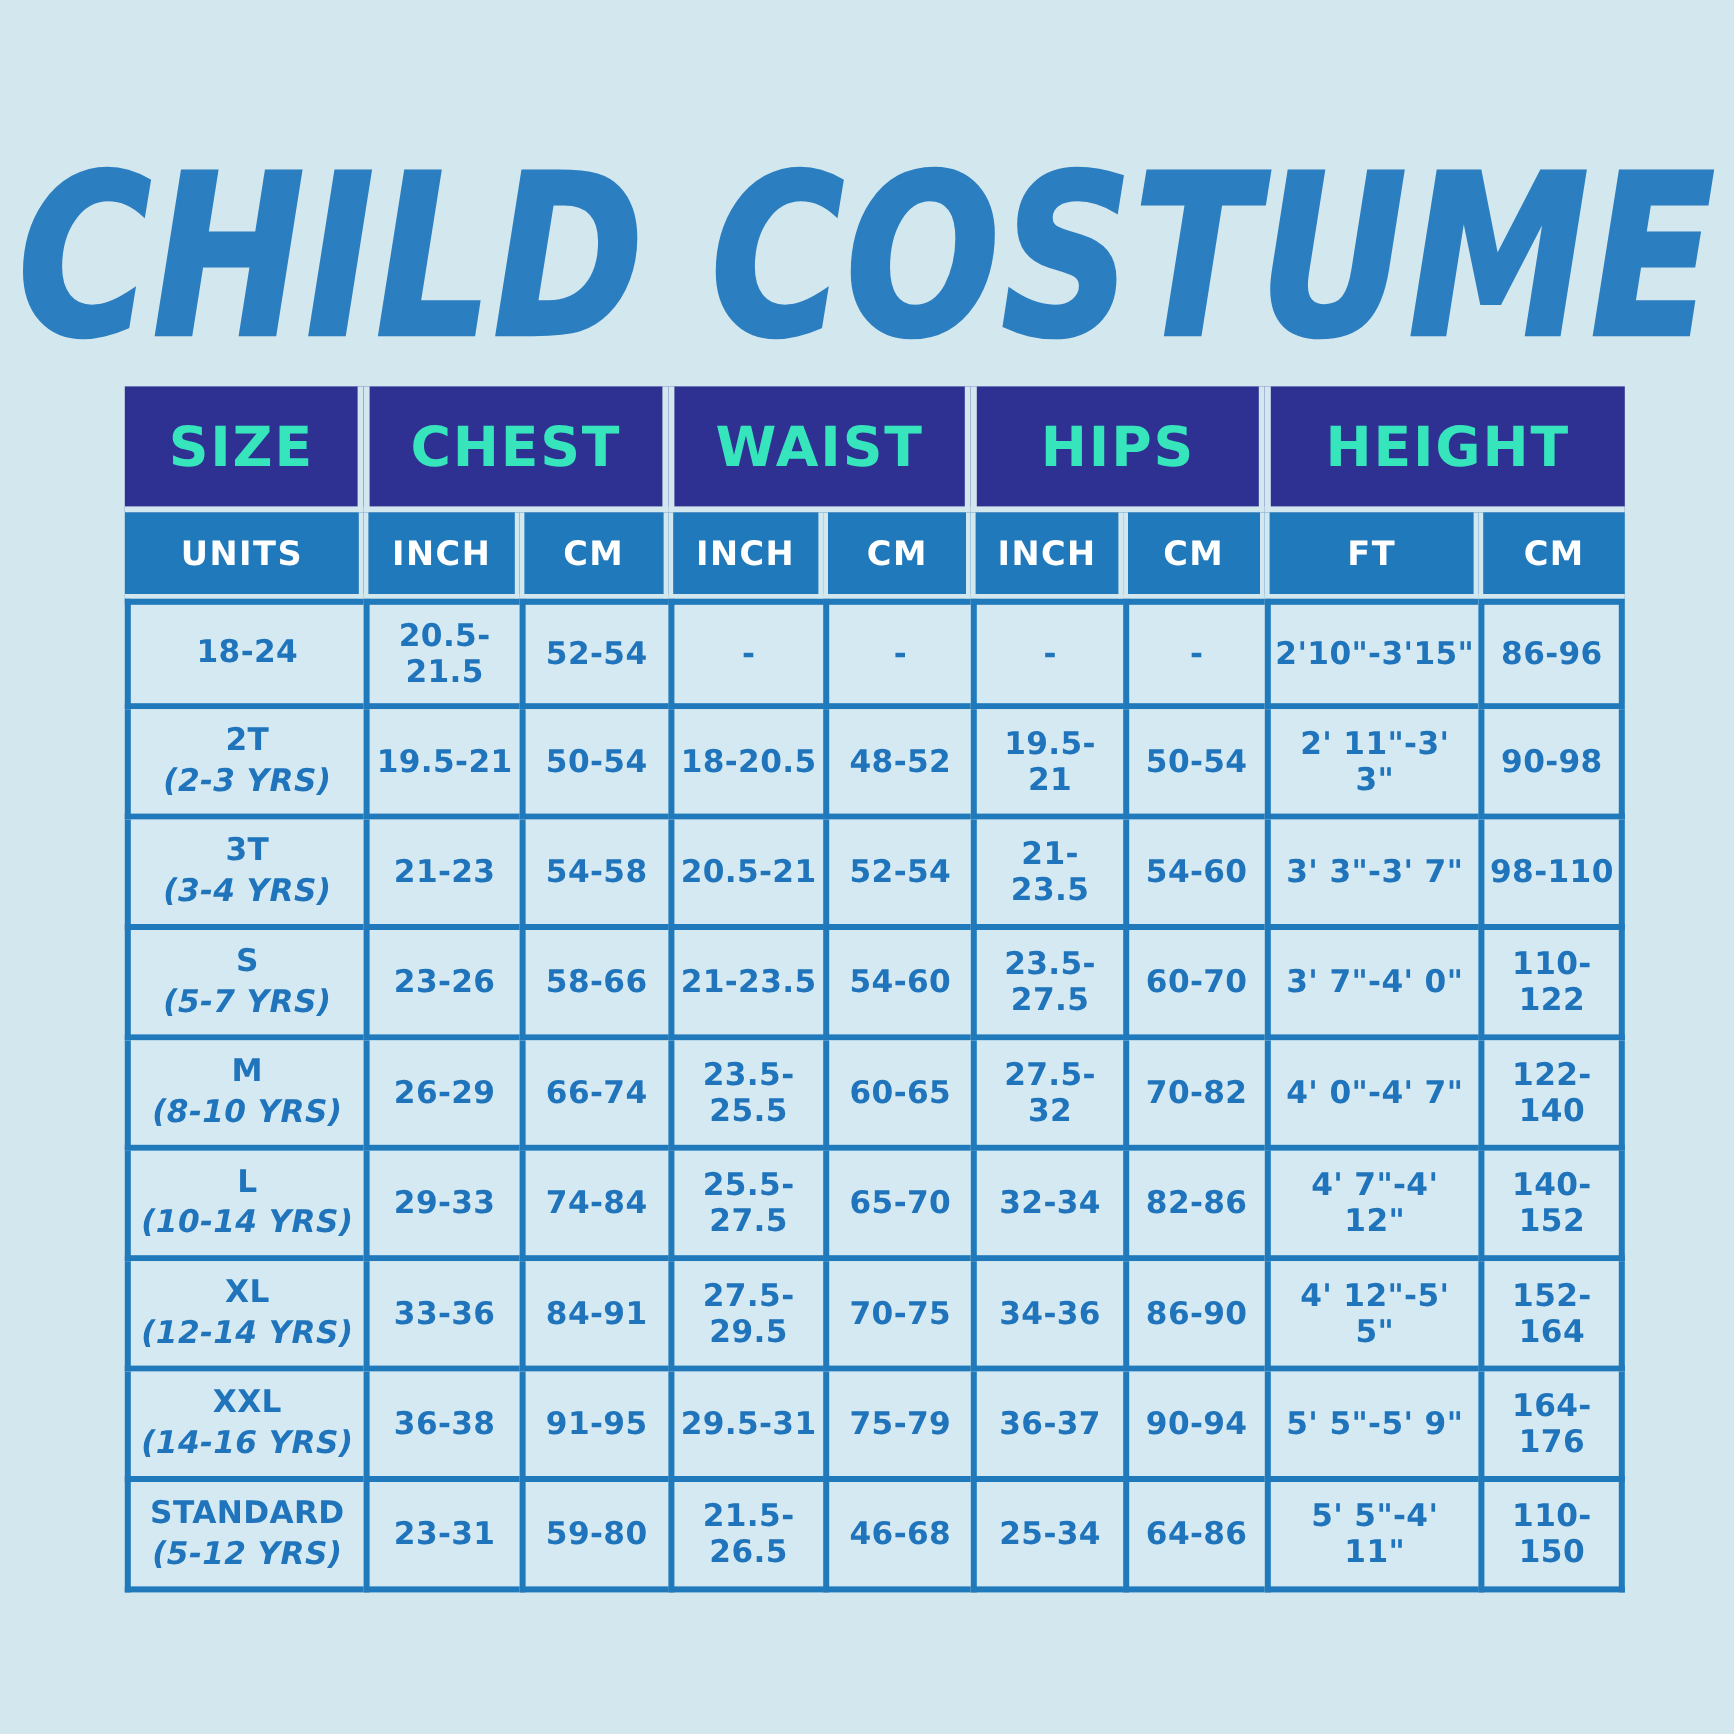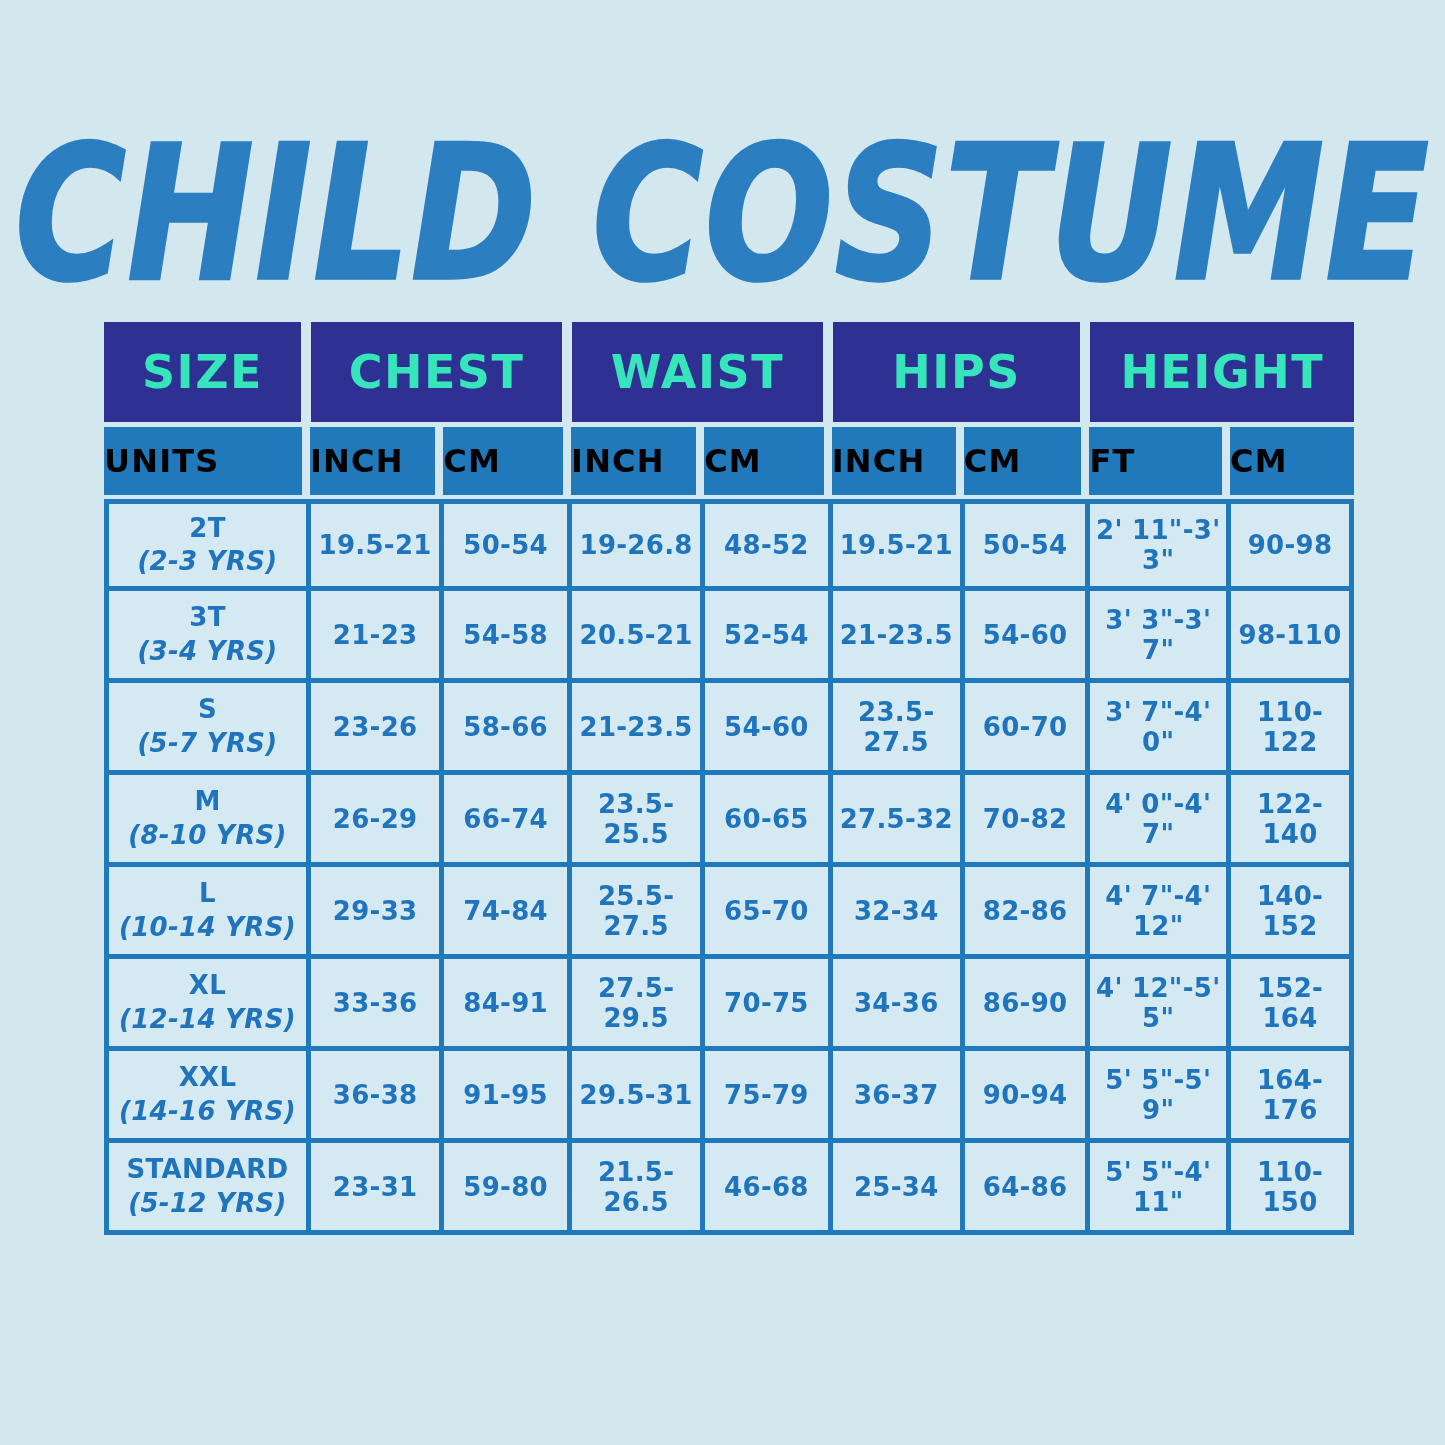--- a/index.html
+++ b/index.html
@@ -69,28 +69,28 @@
     vertical-align: middle;
     border-left: 5px solid #d3e7ee;
     border-right: 5px solid #d3e7ee;
     border-bottom: 5px solid #d3e7ee;
   }
   .grp-row th:first-child { border-left: none; }
   .grp-row th:last-child  { border-right: none; }
 
   .unit-row th {
     background: #1f79bb;
-    color: #000000;
-    font-family: "DejaVu Sans", sans-serif;
-    font-weight: 700;
-    font-size: 32px;
+    color: #ffffff;
+    font-family: "DejaVu Sans", sans-serif;
+    font-weight: 700;
+    font-size: 28px;
     letter-spacing: 1.2px;
     height: 68px;
     padding: 0;
-    text-align: left;
+    text-align: center;
     vertical-align: middle;
     border-left: 4px solid #d3e7ee;
     border-right: 4px solid #d3e7ee;
     border-bottom: 4px solid #d3e7ee;
   }
   .unit-row th:first-child { border-left: none; }
   .unit-row th:last-child  { border-right: none; }
 
   .table td {
     background: #d4e9f1;
@@ -154,26 +154,39 @@
         <th class="c-cm">CM</th>
         <th class="c-in">INCH</th>
         <th class="c-cm">CM</th>
         <th class="c-ft">FT</th>
         <th class="c-hcm">CM</th>
       </tr>
     </thead>
     <tbody id="table-body">
         <tr>
           <td class="size-cell c-units">
+            <span class="sz-main">18-24</span>
+          </td>
+          <td class="c-in">20.5-21.5</td>
+          <td class="c-cm">52-54</td>
+          <td class="c-in">-</td>
+          <td class="c-cm">-</td>
+          <td class="c-in">-</td>
+          <td class="c-cm">-</td>
+          <td class="c-ft">2'10"-3'15"</td>
+          <td class="c-hcm">86-96</td>
+        </tr>
+        <tr>
+          <td class="size-cell c-units">
             <span class="sz-main">2T</span>
             <span class="sz-sub">(2-3 YRS)</span>
           </td>
           <td class="c-in">19.5-21</td>
           <td class="c-cm">50-54</td>
-          <td class="c-in">19-26.8</td>
+          <td class="c-in">18-20.5</td>
           <td class="c-cm">48-52</td>
           <td class="c-in">19.5-21</td>
           <td class="c-cm">50-54</td>
           <td class="c-ft">2' 11"-3' 3"</td>
           <td class="c-hcm">90-98</td>
         </tr>
         <tr>
           <td class="size-cell c-units">
             <span class="sz-main">3T</span>
             <span class="sz-sub">(3-4 YRS)</span>

